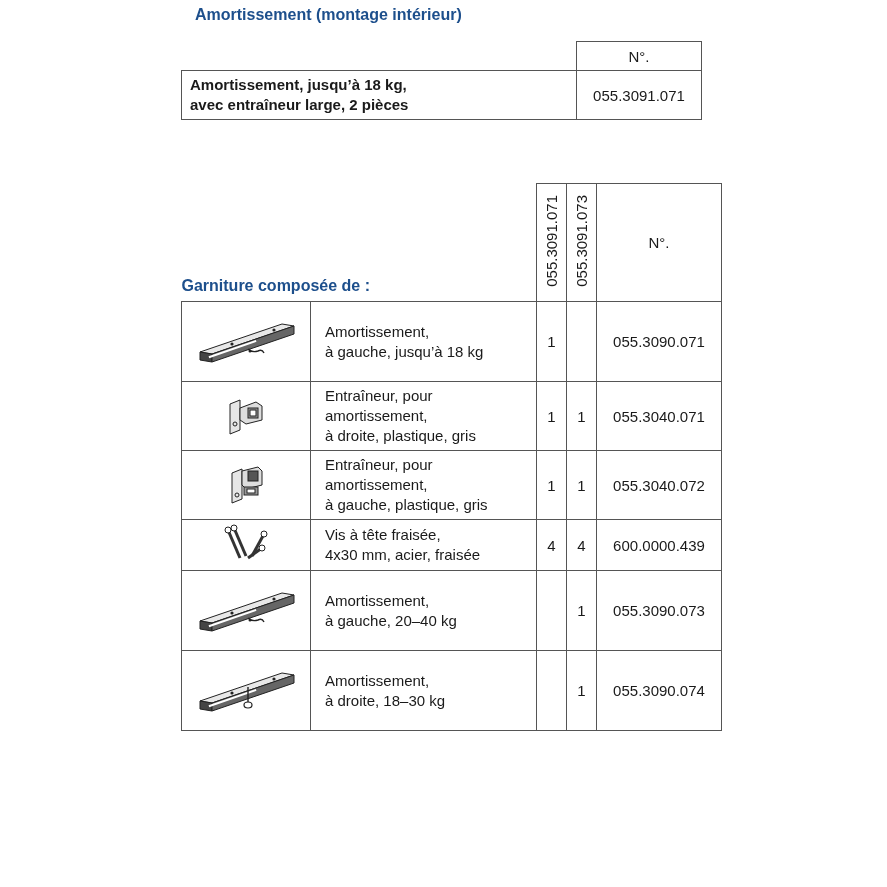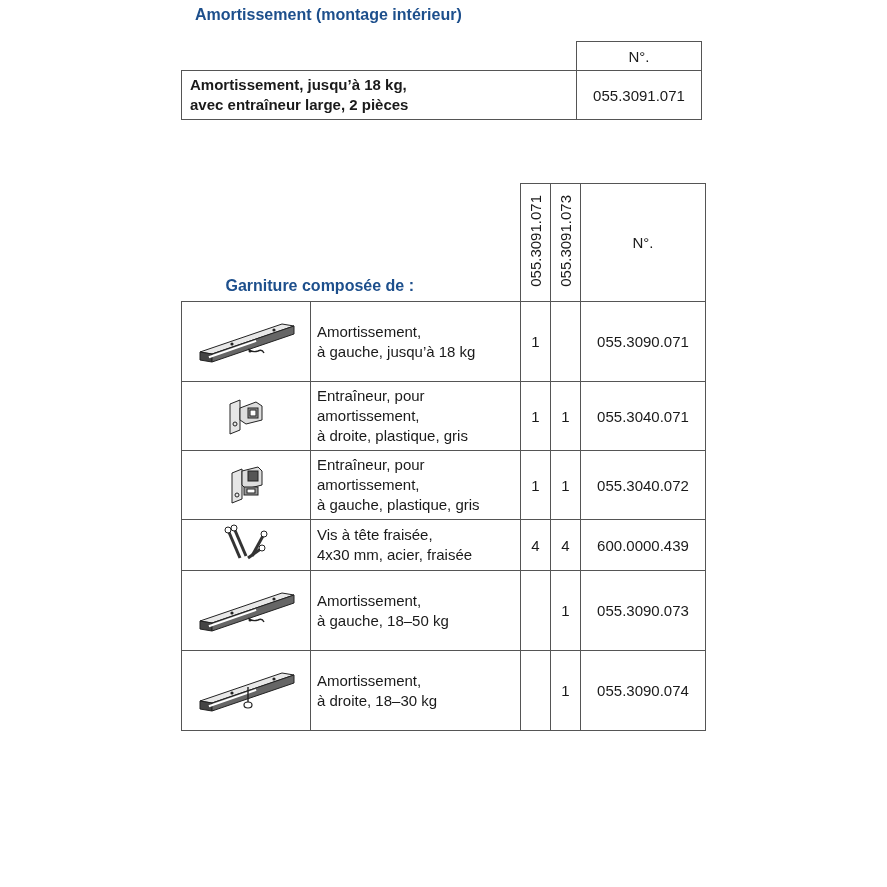--- a/index.html
+++ b/index.html
@@ -8,25 +8,25 @@
   .title { position:absolute; left:195px; top:6px; font-size:16px; font-weight:bold; color:#1d4f8c; }
   .tbl1 { position:absolute; left:181px; top:41px; border-collapse:collapse; font-size:15px; }
   .tbl1 td { border:1px solid #555; padding:0 8px; height:48px; }
   .tbl1 td.no-border-cell { border:none; }
   .tbl1 td.num { width:108px; text-align:center; }
   .tbl1 td.desc { width:378px; line-height:20px;font-weight:bold; }
   .tbl1 tr.head td { height:28px; }
   .tbl2 { position:absolute; left:181px; top:183px; border-collapse:collapse; font-size:15px; }
   .tbl2 td { border:1px solid #555; padding:0; }
   .tbl2 td.blank { border:none; vertical-align:bottom; }
-  .sub { font-size:16px; font-weight:bold; color:#1d4f8c; padding:0 0 6px 0; white-space:nowrap;margin-left:44px; }
+  .sub { font-size:16px; font-weight:bold; color:#1d4f8c; padding:0 0 6px 0; white-space:nowrap; }
   .vert { width:29px; height:117px; text-align:center; vertical-align:middle; }
   .vert span { display:inline-block; writing-mode:vertical-rl; transform:rotate(180deg); font-size:15px; }
   .img { width:128px; text-align:center; vertical-align:middle; }
-  .desc2 { width:197px; padding:0 6px !important; line-height:20px; }
+  .desc2 { width:197px; padding:0 14px !important; line-height:20px; }
   .q { width:29px; text-align:center; }
   .num2 { width:124px; text-align:center; }
   .h79 td { height:79px; }
   .h69 td { height:68px;margin-top:36px; }
   .h50 td { height:50px; }
 </style>
 </head>
 <body>
 
 <div class="title">Amortissement (montage intérieur)</div>
@@ -160,21 +160,21 @@
     <td class="q">4</td>
     <td class="num2">600.0000.439</td>
   </tr>
 
   <tr class="h79">
     <td class="img"><svg width="128" height="72" viewBox="0 0 128 72">
             <use href="#damper-left"></use>
           </svg></td>
     <td class="desc2">
           <div>Amortissement,</div>
-          <div>à gauche, 18–50 kg</div>
+          <div>à gauche, 20–40 kg</div>
         </td>
     <td class="q"></td>
     <td class="q">1</td>
     <td class="num2">055.3090.073</td>
   </tr>
 
   <tr class="h79">
     <td class="img"><svg width="128" height="72" viewBox="0 0 128 72">
             <use href="#damper-right"></use>
           </svg></td>

